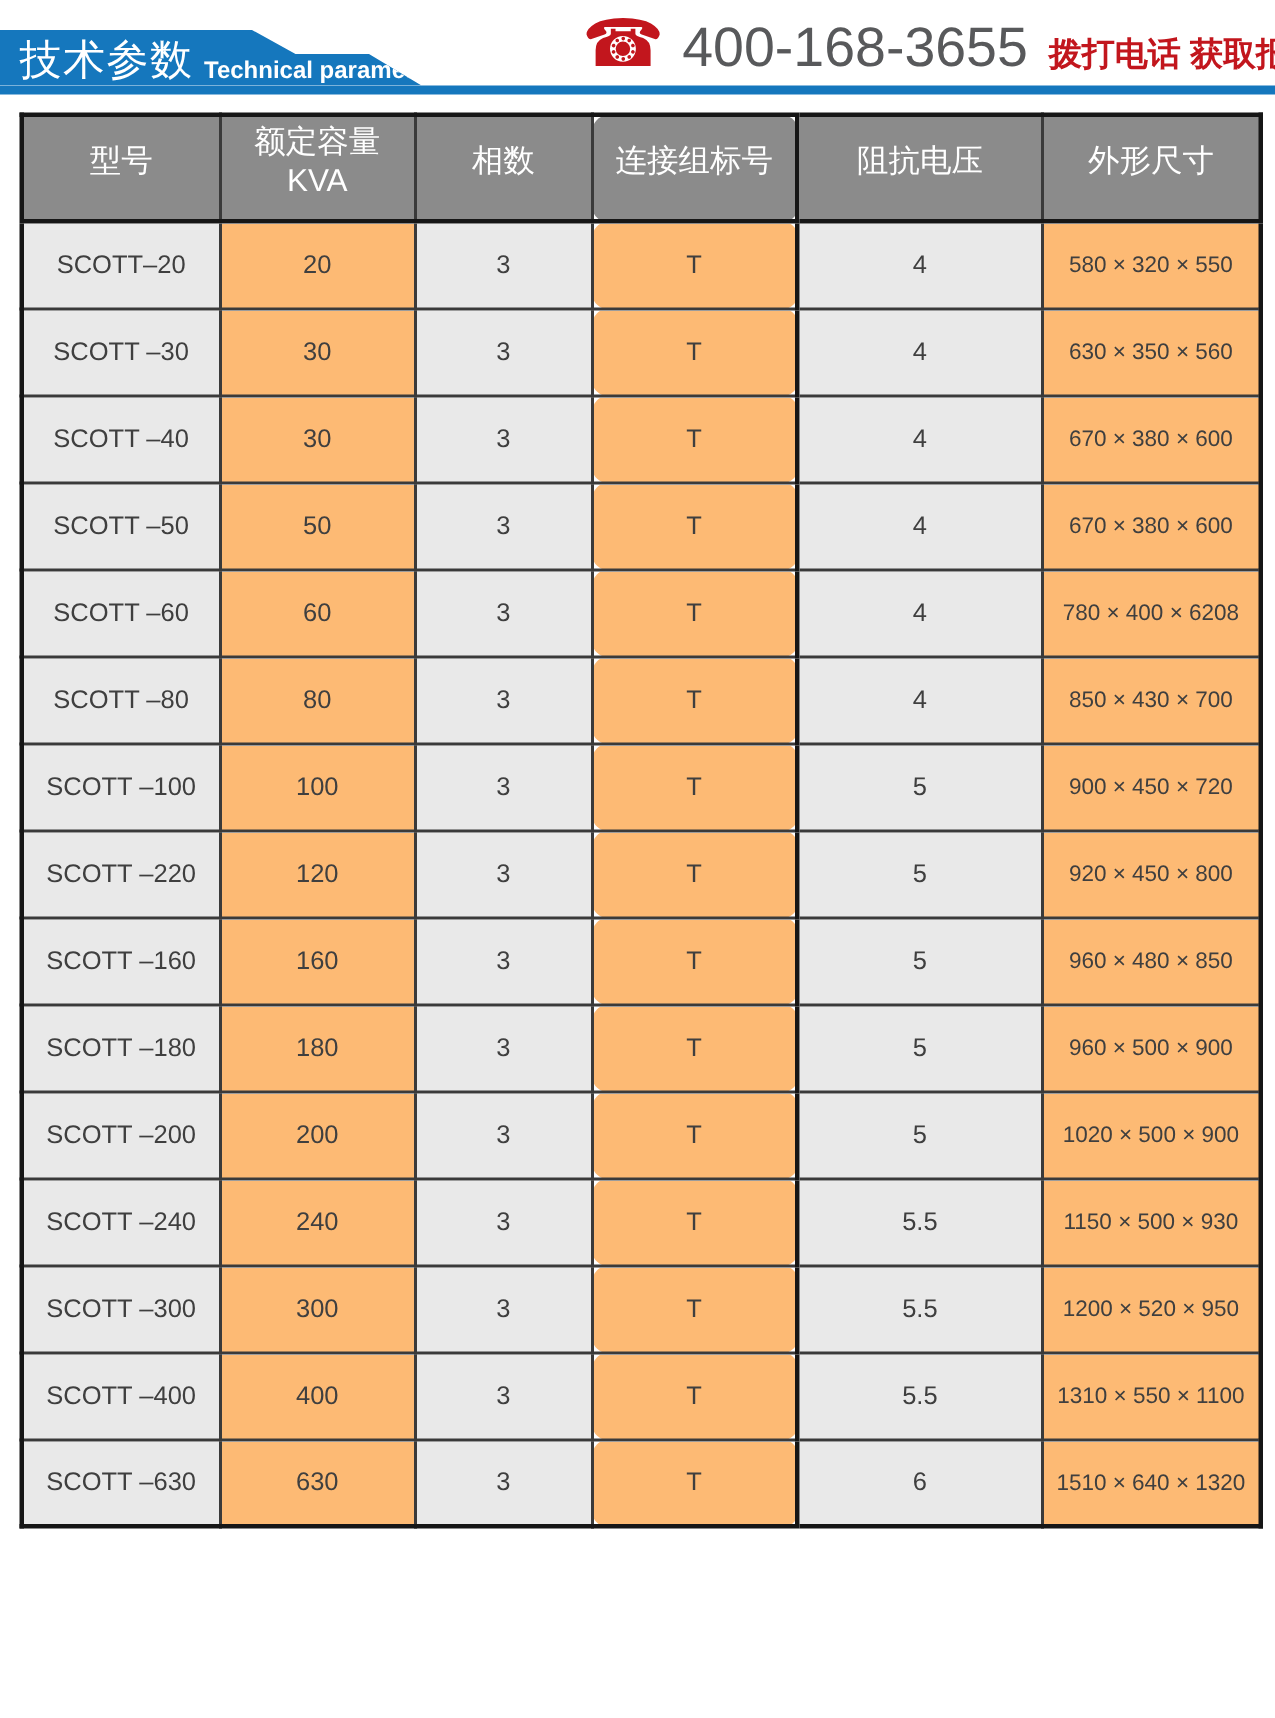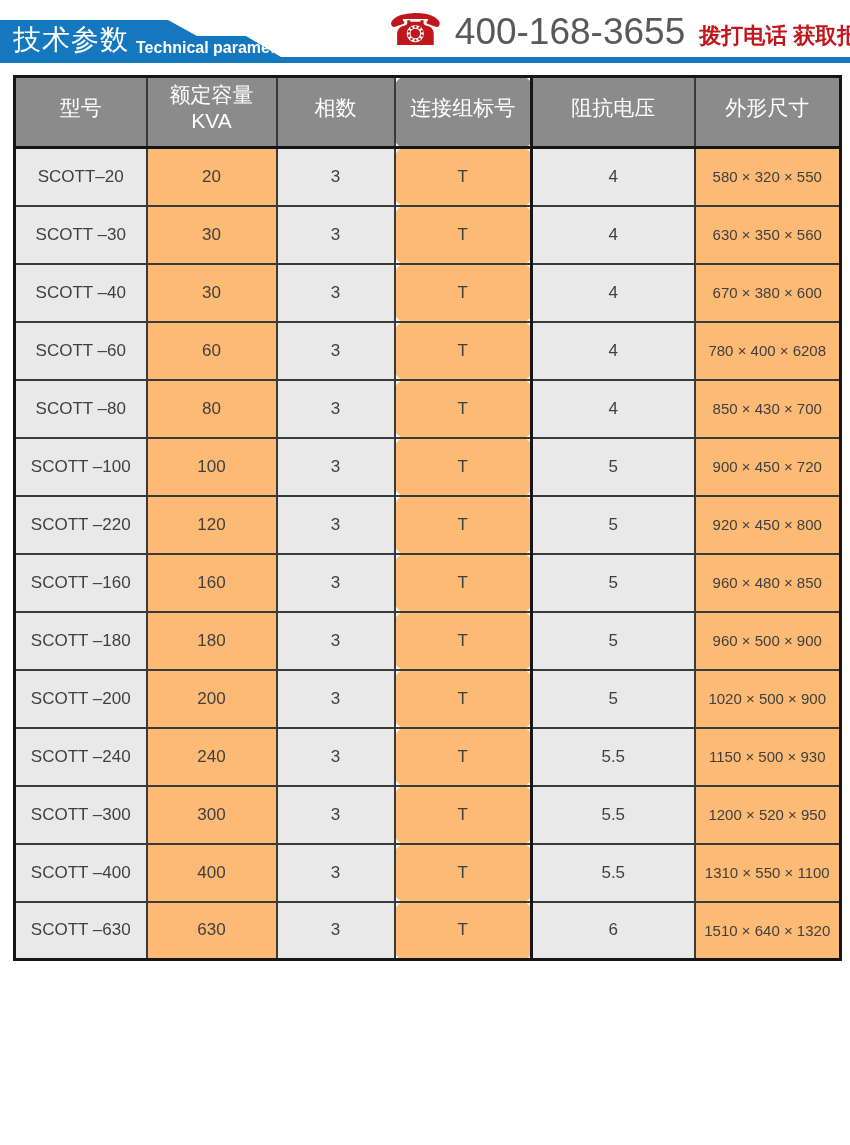--- a/index.html
+++ b/index.html
@@ -148,20 +148,28 @@
         </tr>
         <tr>
           <td class="col1">SCOTT –40</td>
           <td class="col2">30</td>
           <td class="col3">3</td>
           <td class="col4">T</td>
           <td class="col5">4</td>
           <td class="col6">670 × 380 × 600</td>
         </tr>
         <tr>
+          <td class="col1">SCOTT –50</td>
+          <td class="col2">50</td>
+          <td class="col3">3</td>
+          <td class="col4">T</td>
+          <td class="col5">4</td>
+          <td class="col6">670 × 380 × 600</td>
+        </tr>
+        <tr>
           <td class="col1">SCOTT –60</td>
           <td class="col2">60</td>
           <td class="col3">3</td>
           <td class="col4">T</td>
           <td class="col5">4</td>
           <td class="col6">780 × 400 × 6208</td>
         </tr>
         <tr>
           <td class="col1">SCOTT –80</td>
           <td class="col2">80</td>

